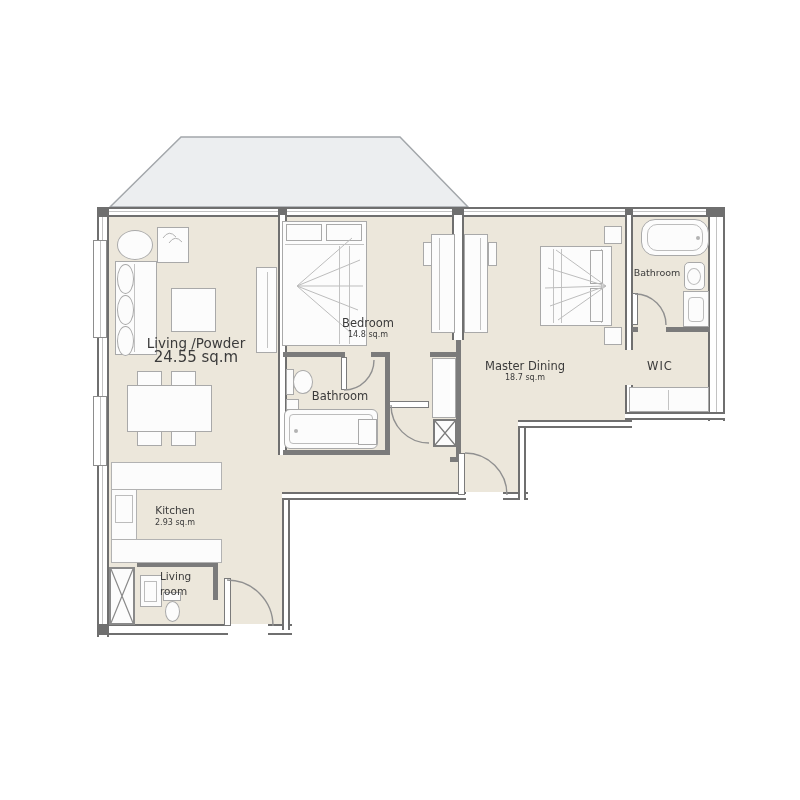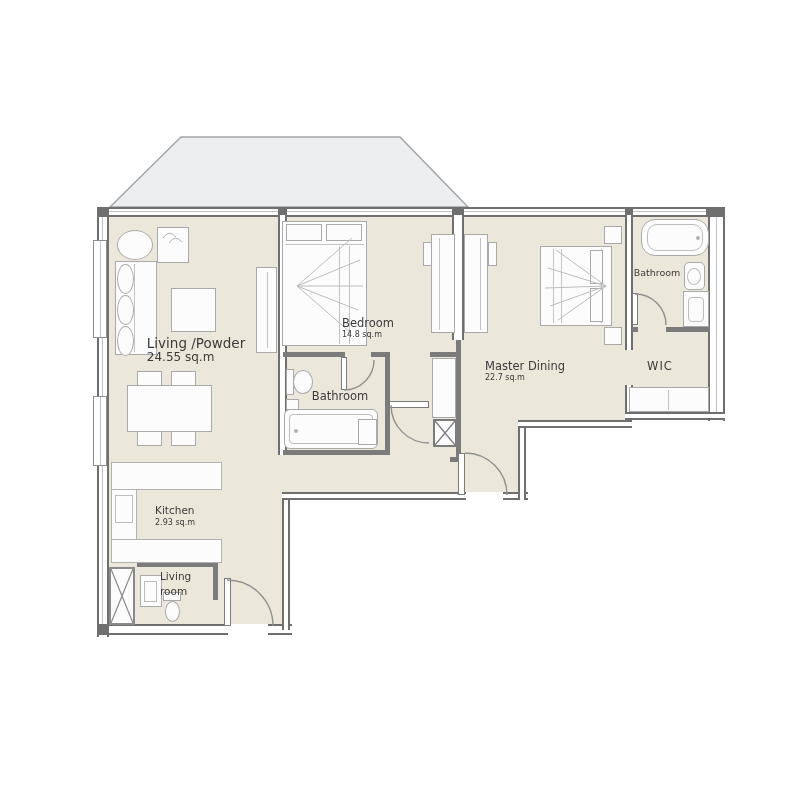--- a/index.html
+++ b/index.html
@@ -20,28 +20,28 @@
   
   .win{position:absolute;background:#fff;border:1px solid #8d8d8d;box-sizing:border-box;}
   
   .fu{position:absolute;background:#fcfcfc;border:1px solid #a9a9a9;box-sizing:border-box;}
   .fuin{position:absolute;background:none;border:1px solid #bcbcbc;box-sizing:border-box;}
   .fuline{position:absolute;background:#c3c3c3;}
   .round{border-radius:50%;}
   
   .leaf{position:absolute;background:#fff;border:1px solid #7b7b7b;box-sizing:border-box;}
   
-  .rlabel{position:absolute;transform:translateX(-50%);color:#3b3b3b;white-space:nowrap;}
+  .rlabel{position:absolute;transform:translateX(-50%);text-align:center;color:#3b3b3b;white-space:nowrap;}
   .rlabel.leftal{transform:none;text-align:left;}
   .rname{font-size:11.5px;line-height:13px;}
   .rname.lg{font-size:13.5px;line-height:15px;}
   .rname.md{font-size:10.5px;line-height:15px;}
   .rname.sm{font-size:9.5px;line-height:11px;}
   .rarea{font-size:8px;line-height:10px;}
-  .rarea.lg{font-size:12px;line-height:12px;}
+  .rarea.lg{font-size:15px;line-height:12px;}
 </style>
 </head>
 <body>
 
 <div id="plan">
 
   <svg class="layer" width="800" height="800">
     <polygon points="110,207 181,137 400,137 468,207" fill="#eceef0" stroke="#a3a7ab" stroke-width="1.5"></polygon>
   </svg>
 
@@ -207,21 +207,21 @@
   <div class="rlabel" style="left:196px;top:336px">
     <div class="rname lg">Living /Powder</div>
     <div class="rarea lg">24.55 sq.m</div>
   </div>
   <div class="rlabel" style="left:368px;top:317px">
     <div class="rname">Bedroom</div>
     <div class="rarea">14.8 sq.m</div>
   </div>
   <div class="rlabel" style="left:525px;top:360px">
     <div class="rname">Master Dining</div>
-    <div class="rarea">22.7 sq.m</div>
+    <div class="rarea">18.7 sq.m</div>
   </div>
   <div class="rlabel" style="left:340px;top:390px">
     <div class="rname">Bathroom</div>
   </div>
   <div class="rlabel" style="left:657px;top:267px">
     <div class="rname sm">Bathroom</div>
   </div>
   <div class="rlabel" style="left:660px;top:360px">
     <div class="rname" style="letter-spacing:1px">WIC</div>
   </div>

